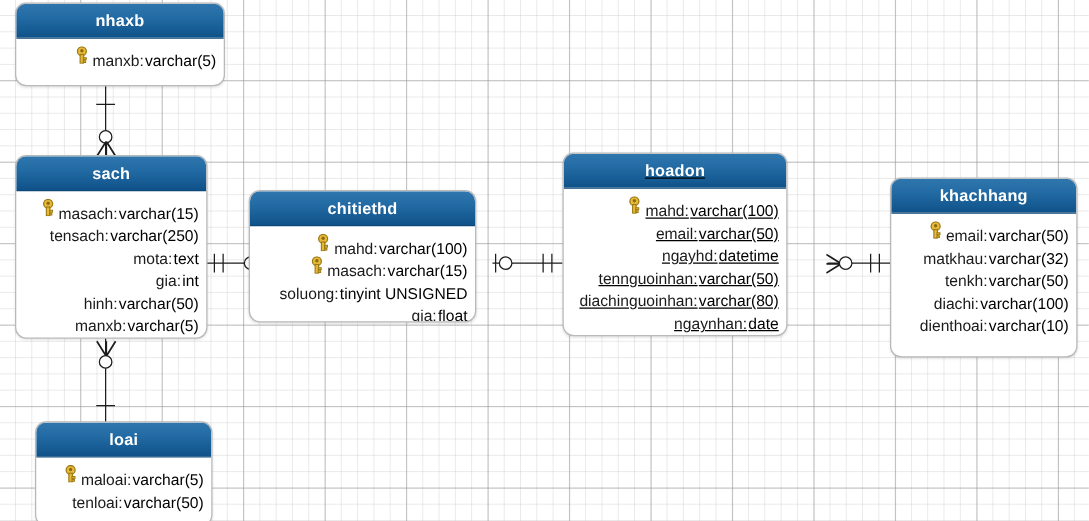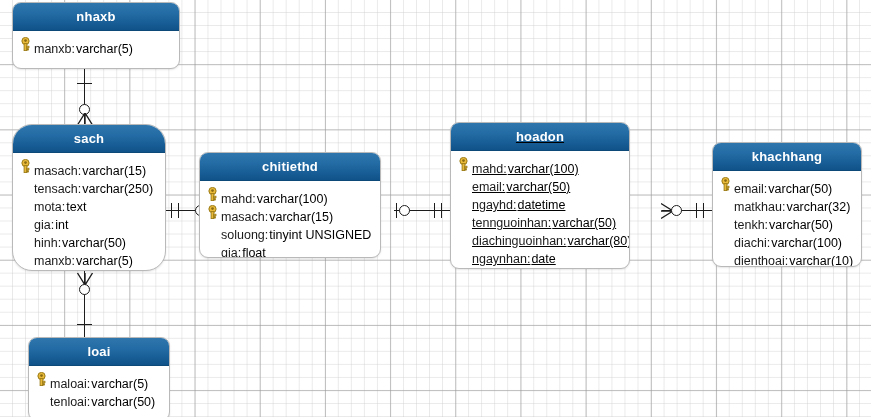--- a/index.html
+++ b/index.html
@@ -38,20 +38,21 @@
     letter-spacing:.2px;
   }
   .table-body{
     padding:4px 6px 9px 4px;
   }
   .field-row{
     display:flex;
     align-items:baseline;
     height:18px;
     white-space:nowrap;
+    justify-content:flex-end;
   }
   .key-slot{
     width:17px;min-width:17px;height:18px;position:relative;
   }
   .key-icon{
     position:absolute;left:2px;top:2px;width:13px;height:14px;
   }
   .field-name{
     color:#1a1a1a;
     font-size:12.5px;
@@ -137,21 +138,21 @@
               <rect x="7.6" y="9.2" width="2.4" height="1.5" fill="#e9b93a" stroke="#9a7a14" stroke-width="0.8"></rect>
               <rect x="7.6" y="11.6" width="1.9" height="1.4" fill="#e9b93a" stroke="#9a7a14" stroke-width="0.8"></rect>
             </svg>
           </span>
           <span class="field-name">manxb:</span>
           <span class="field-type"> varchar(5)</span>
         </div>
       </div>
   </div>
 
-  <div class="table-box" style="left:12px;top:124px;width:154px;height:147px;border-radius:20px;">
+  <div class="table-box" style="left:12px;top:124px;width:154px;height:147px;">
     <div class="table-header">sach</div>
     <div class="table-body">
         <div class="field-row">
           <span class="key-slot">
             <svg class="key-icon" viewBox="0 0 13 14">
               <circle cx="6.5" cy="4" r="3.6" fill="#e9b93a" stroke="#9a7a14" stroke-width="1"></circle>
               <circle cx="6.5" cy="3.6" r="1.35" fill="#8a6c12"></circle>
               <rect x="5.1" y="6.6" width="2.8" height="7" fill="#e9b93a" stroke="#9a7a14" stroke-width="0.9"></rect>
               <rect x="7.6" y="9.2" width="2.4" height="1.5" fill="#e9b93a" stroke="#9a7a14" stroke-width="0.8"></rect>
               <rect x="7.6" y="11.6" width="1.9" height="1.4" fill="#e9b93a" stroke="#9a7a14" stroke-width="0.8"></rect>
@@ -297,21 +298,21 @@
           <span class="key-slot"></span>
           <span class="field-name">ngaynhan:</span>
           <span class="field-type"> date</span>
         </div>
         <div class="field-row">
           <span class="key-slot"></span>
         </div>
       </div>
   </div>
 
-  <div class="table-box" style="left:712px;top:142px;width:150px;height:125px;">
+  <div class="table-box" style="left:712px;top:142px;width:150px;height:144px;">
     <div class="table-header">khachhang</div>
     <div class="table-body">
         <div class="field-row">
           <span class="key-slot">
             <svg class="key-icon" viewBox="0 0 13 14">
               <circle cx="6.5" cy="4" r="3.6" fill="#e9b93a" stroke="#9a7a14" stroke-width="1"></circle>
               <circle cx="6.5" cy="3.6" r="1.35" fill="#8a6c12"></circle>
               <rect x="5.1" y="6.6" width="2.8" height="7" fill="#e9b93a" stroke="#9a7a14" stroke-width="0.9"></rect>
               <rect x="7.6" y="9.2" width="2.4" height="1.5" fill="#e9b93a" stroke="#9a7a14" stroke-width="0.8"></rect>
               <rect x="7.6" y="11.6" width="1.9" height="1.4" fill="#e9b93a" stroke="#9a7a14" stroke-width="0.8"></rect>

